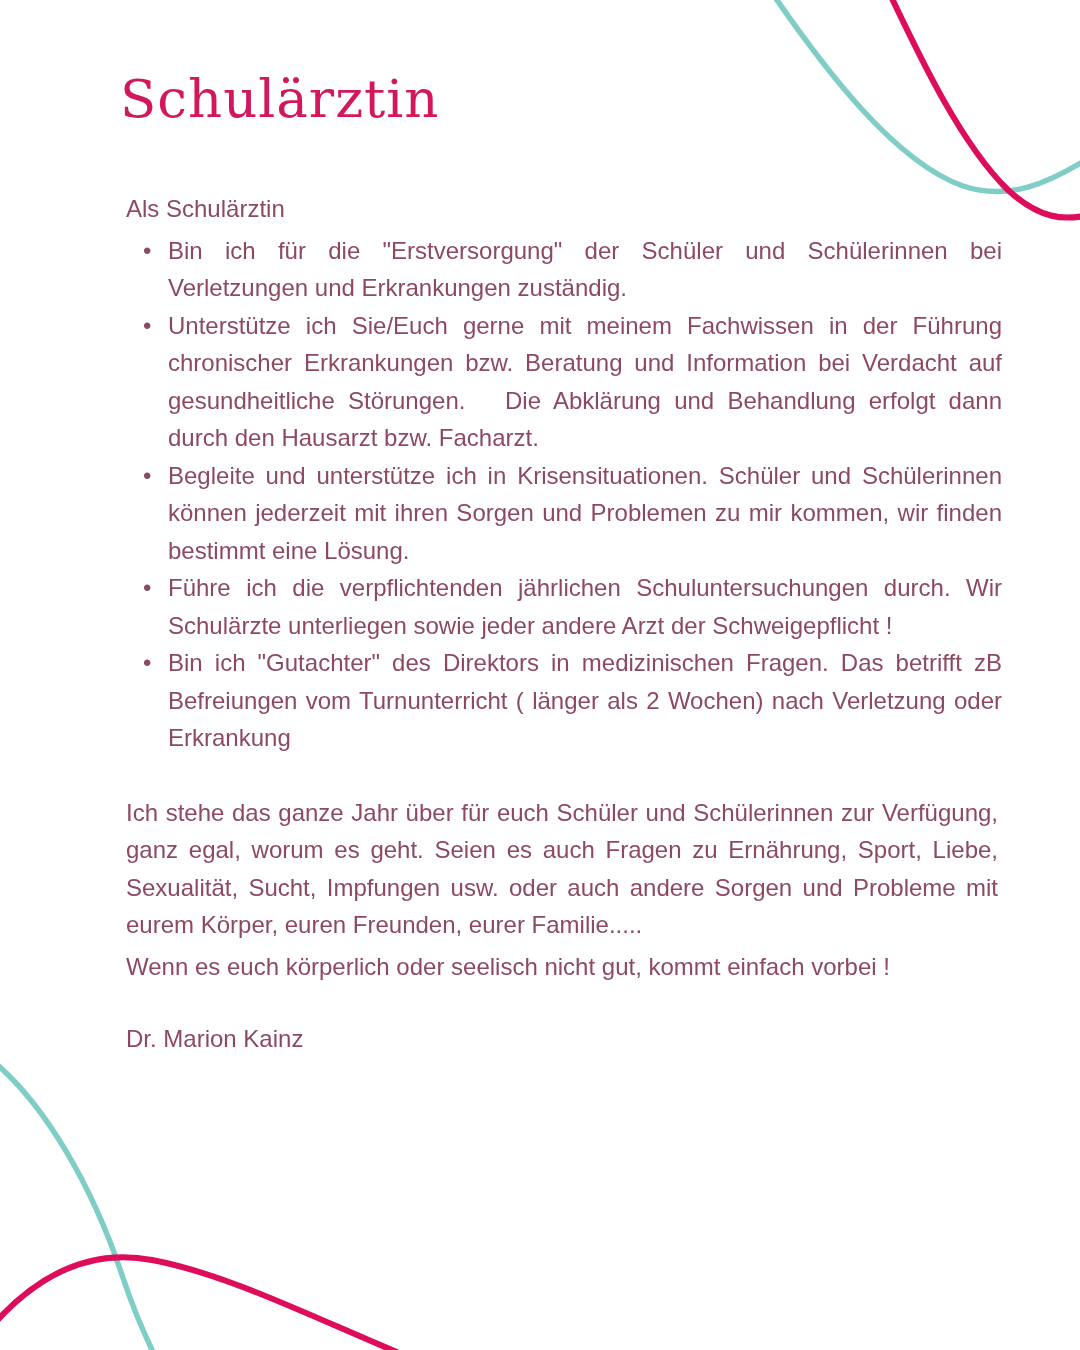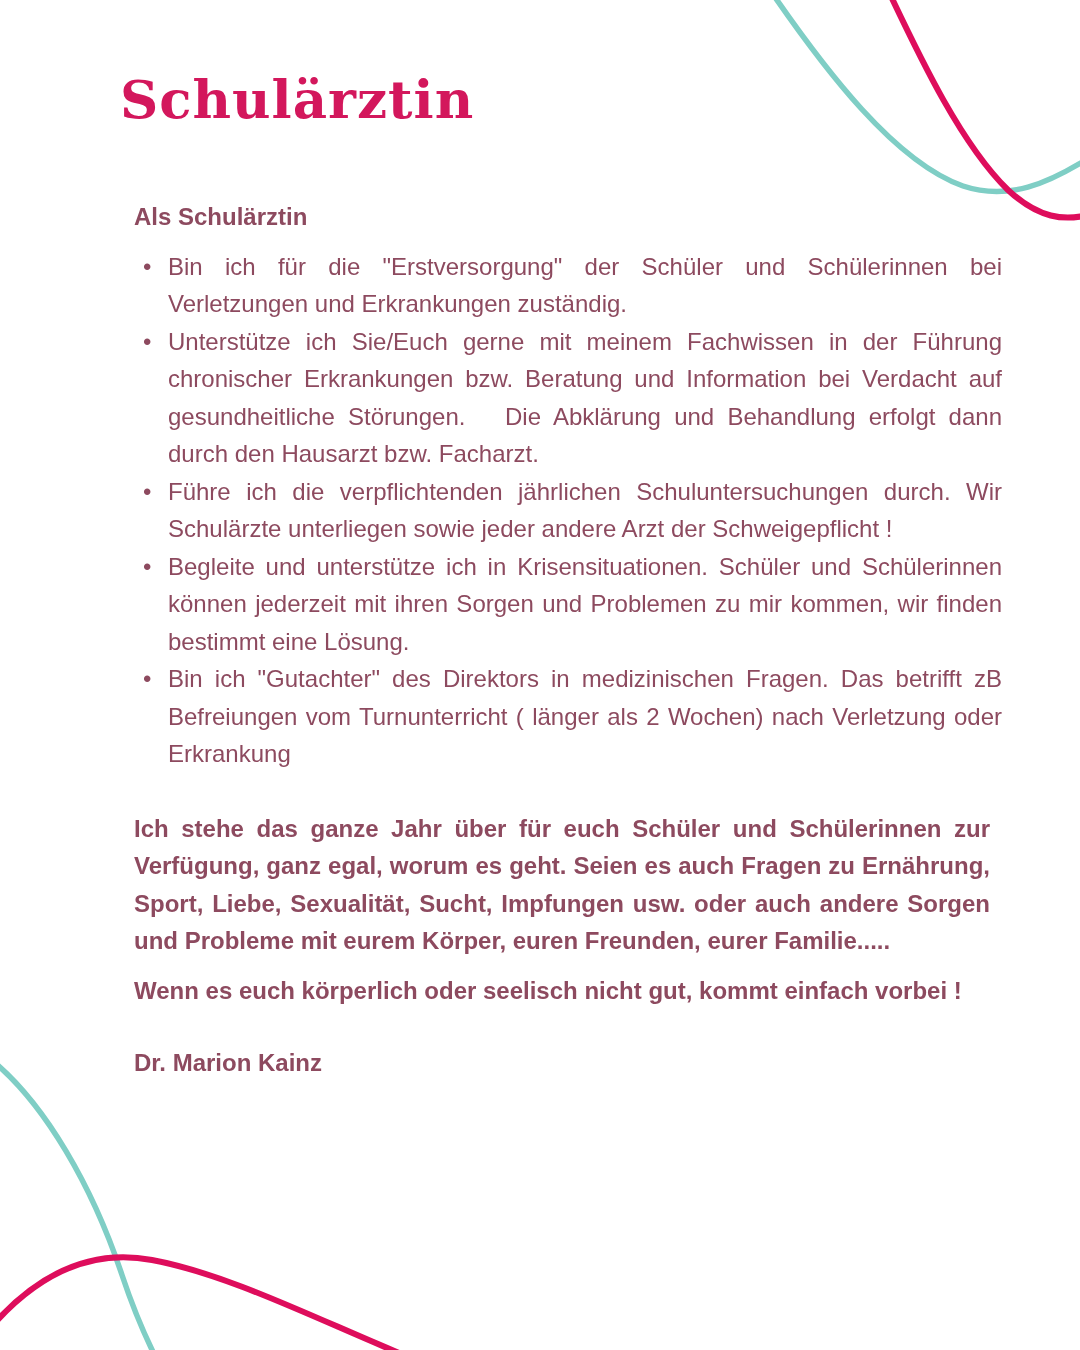--- a/index.html
+++ b/index.html
@@ -23,36 +23,36 @@
   }
   .curves path { fill: none; stroke-linecap: round; }
   .curve-teal { stroke: var(--curve_teal, #7FCEC5); stroke-width: 5.5px; }
   .curve-pink { stroke: var(--curve_pink, #DE0D5C); stroke-width: 6px; }
 
   h1.title {
     position: absolute;
     left: 120px; top: 68px;
     margin: 0;
     font-family: "DejaVu Serif", serif;
-    font-weight: 700;
+    font-weight: 400;
     font-size: 53px;
     letter-spacing: 1px;
     color: var(--title_pink, #D3175C);
   }
 
   .content {
     position: absolute;
     left: 122px; top: 186px;
     width: 880px;
     color: var(--body_maroon, #8D4A5F);
     font-size: 24px;
     line-height: 37.5px;
     text-align: justify;
   }
-  .content p { margin: 12px; font-weight: bold; }
+  .content p { margin: 4px; }
   .intro { text-align: left; }
 
   ul.bullets {
     list-style: none;
     margin: 0;
     padding: 0 0 0 46px;
   }
   ul.bullets li { position: relative; }
   ul.bullets li::before {
     content: "\2022";
@@ -82,22 +82,22 @@
   </svg>
 
   <h1 class="title">Schulärztin</h1>
 
   <div class="content">
     <p class="intro">Als Schulärztin</p>
 
     <ul class="bullets">
       <li>Bin ich für die "Erstversorgung" der Schüler und Schülerinnen bei Verletzungen und Erkrankungen zuständig.</li>
       <li>Unterstütze ich Sie/Euch gerne mit meinem Fachwissen in der Führung chronischer Erkrankungen bzw. Beratung und Information bei Verdacht auf gesundheitliche Störungen.&nbsp;&nbsp; Die Abklärung und Behandlung erfolgt dann durch den Hausarzt bzw. Facharzt.</li>
+      <li>Begleite und unterstütze ich in Krisensituationen. Schüler und Schülerinnen können jederzeit mit ihren Sorgen und Problemen zu mir kommen, wir finden bestimmt eine Lösung.</li>
       <li>Führe ich die verpflichtenden jährlichen Schuluntersuchungen durch. Wir Schulärzte unterliegen sowie jeder andere Arzt der Schweigepflicht !</li>
-      <li>Begleite und unterstütze ich in Krisensituationen. Schüler und Schülerinnen können jederzeit mit ihren Sorgen und Problemen zu mir kommen, wir finden bestimmt eine Lösung.</li>
       <li>Bin ich "Gutachter" des Direktors in medizinischen Fragen. Das betrifft zB Befreiungen vom Turnunterricht ( länger als 2 Wochen) nach Verletzung oder Erkrankung</li>
     </ul>
 
     <p class="closing-paragraph">Ich stehe das ganze Jahr über für euch Schüler und Schülerinnen zur Verfügung, ganz egal, worum es geht. Seien es auch Fragen zu Ernährung, Sport, Liebe, Sexualität, Sucht, Impfungen usw. oder auch andere Sorgen und Probleme mit eurem Körper, euren Freunden, eurer Familie.....</p>
     <p class="closing-line">Wenn es euch körperlich oder seelisch nicht gut, kommt einfach vorbei !</p>
 
     <p class="signature">Dr. Marion Kainz</p>
   </div>
 
 </div>

